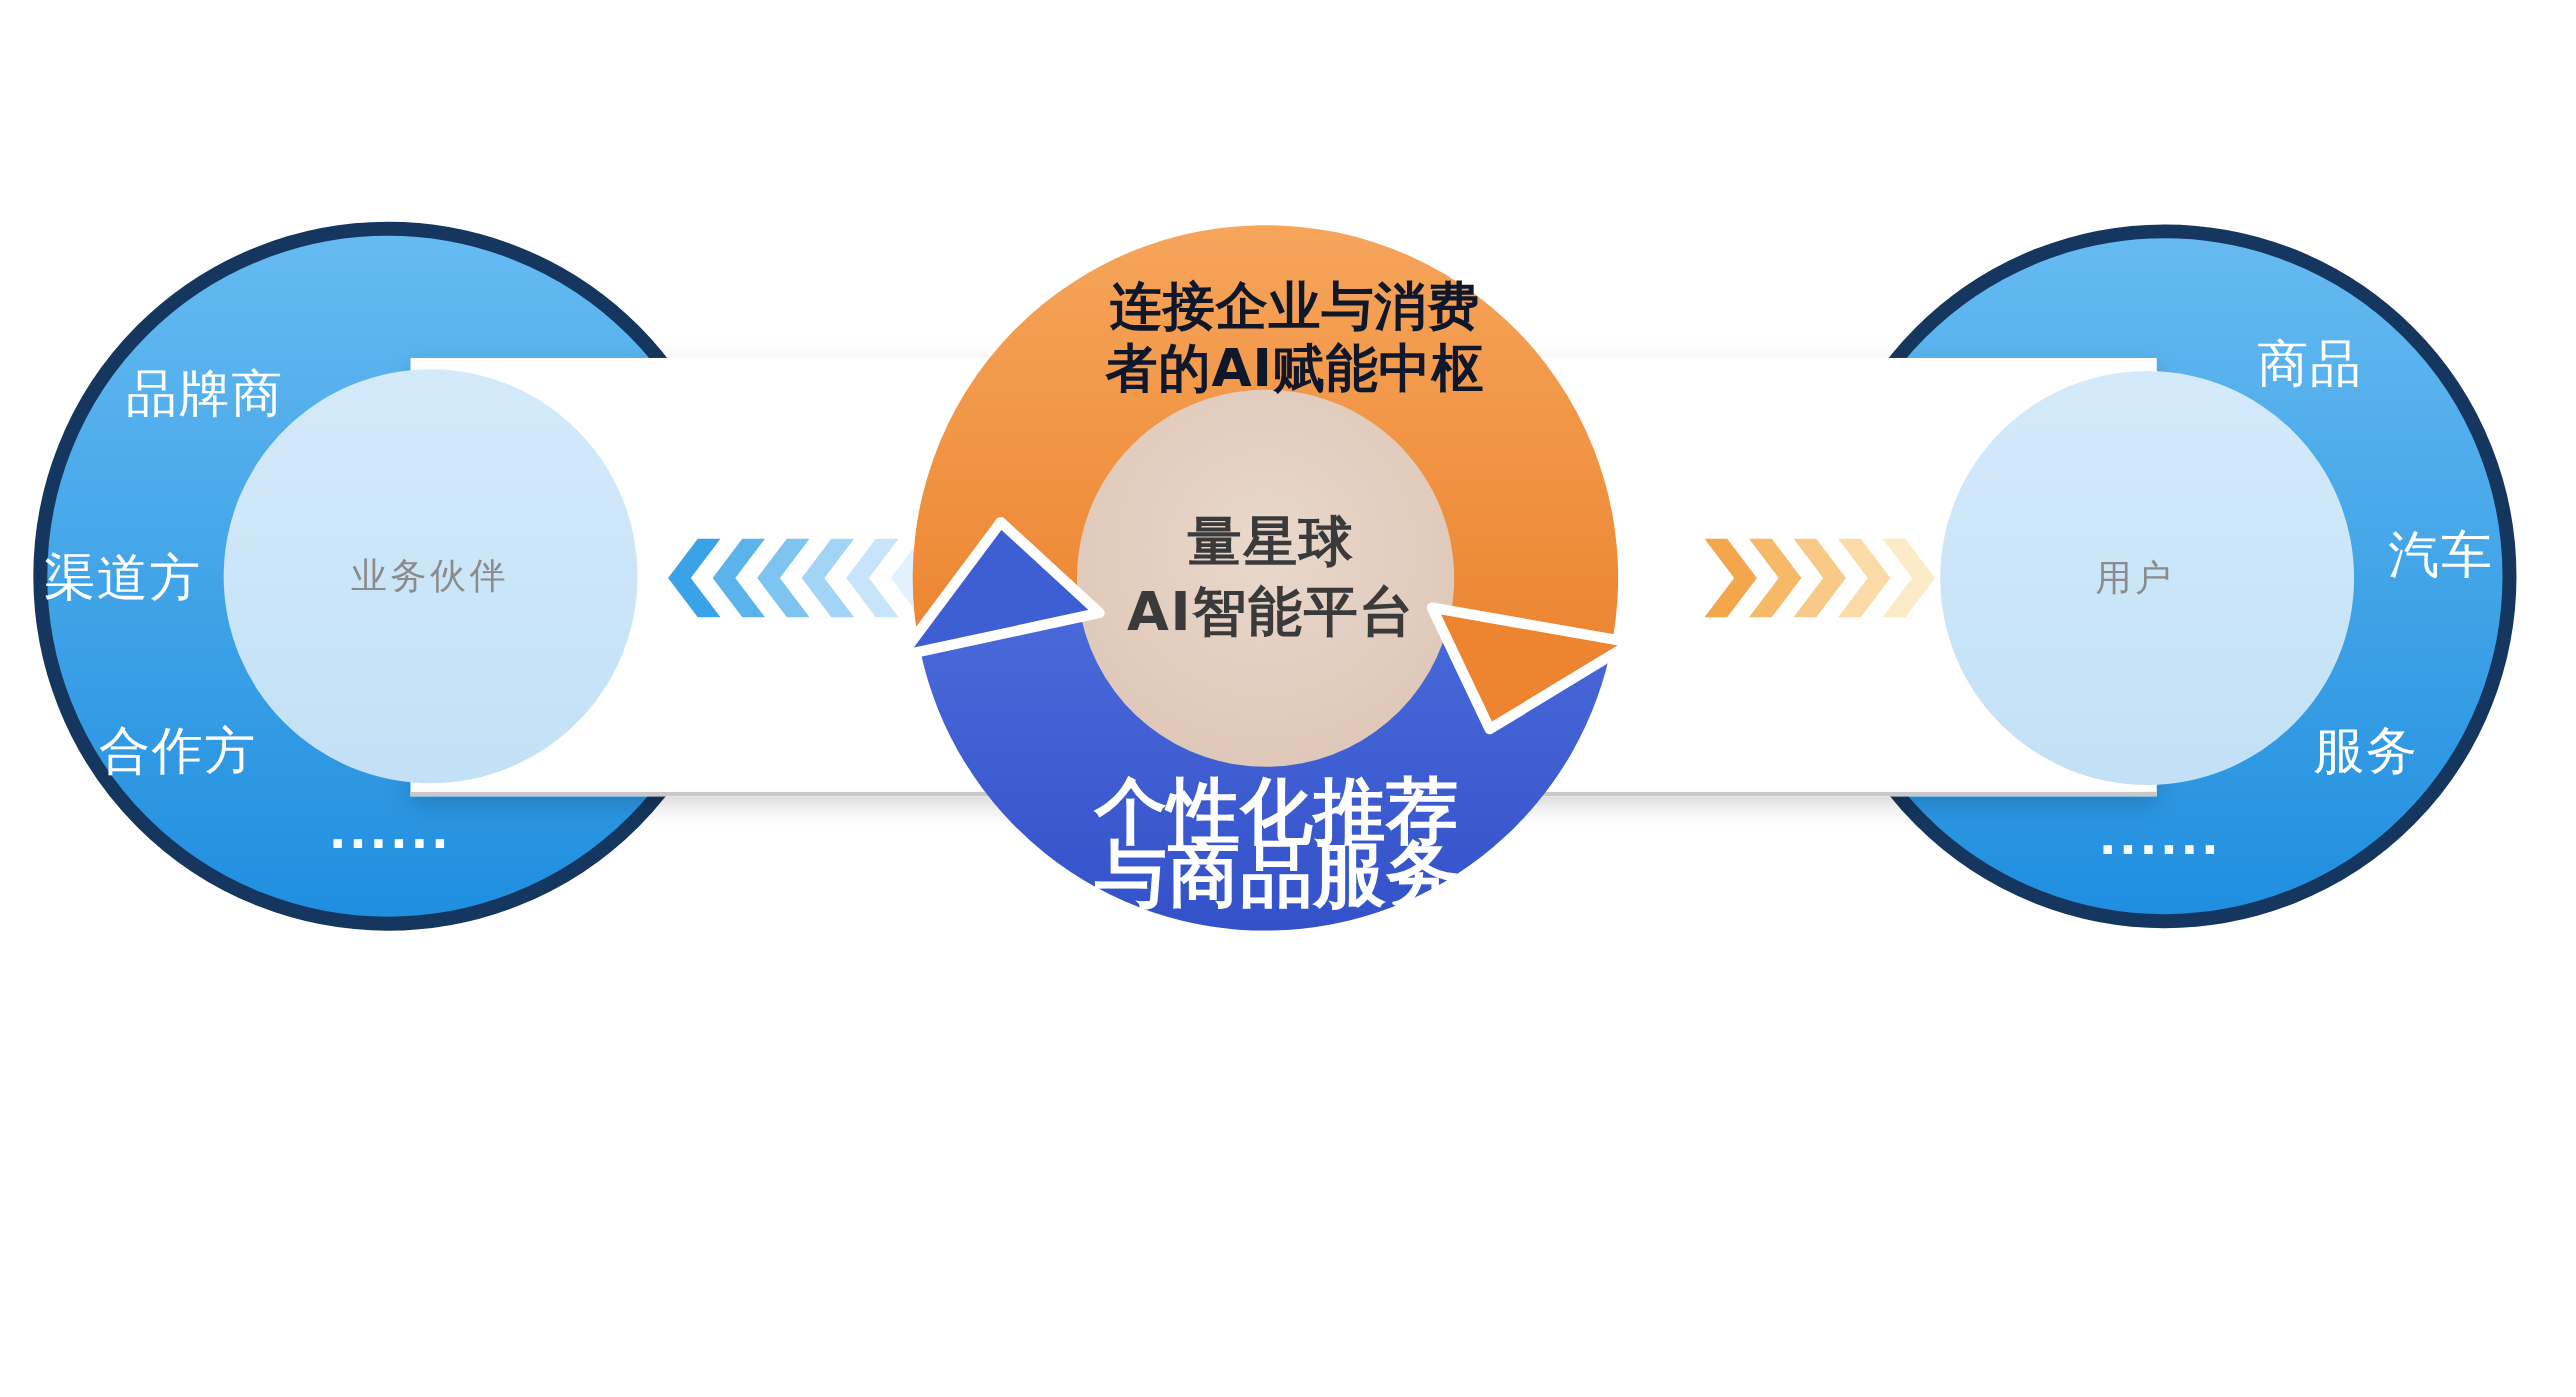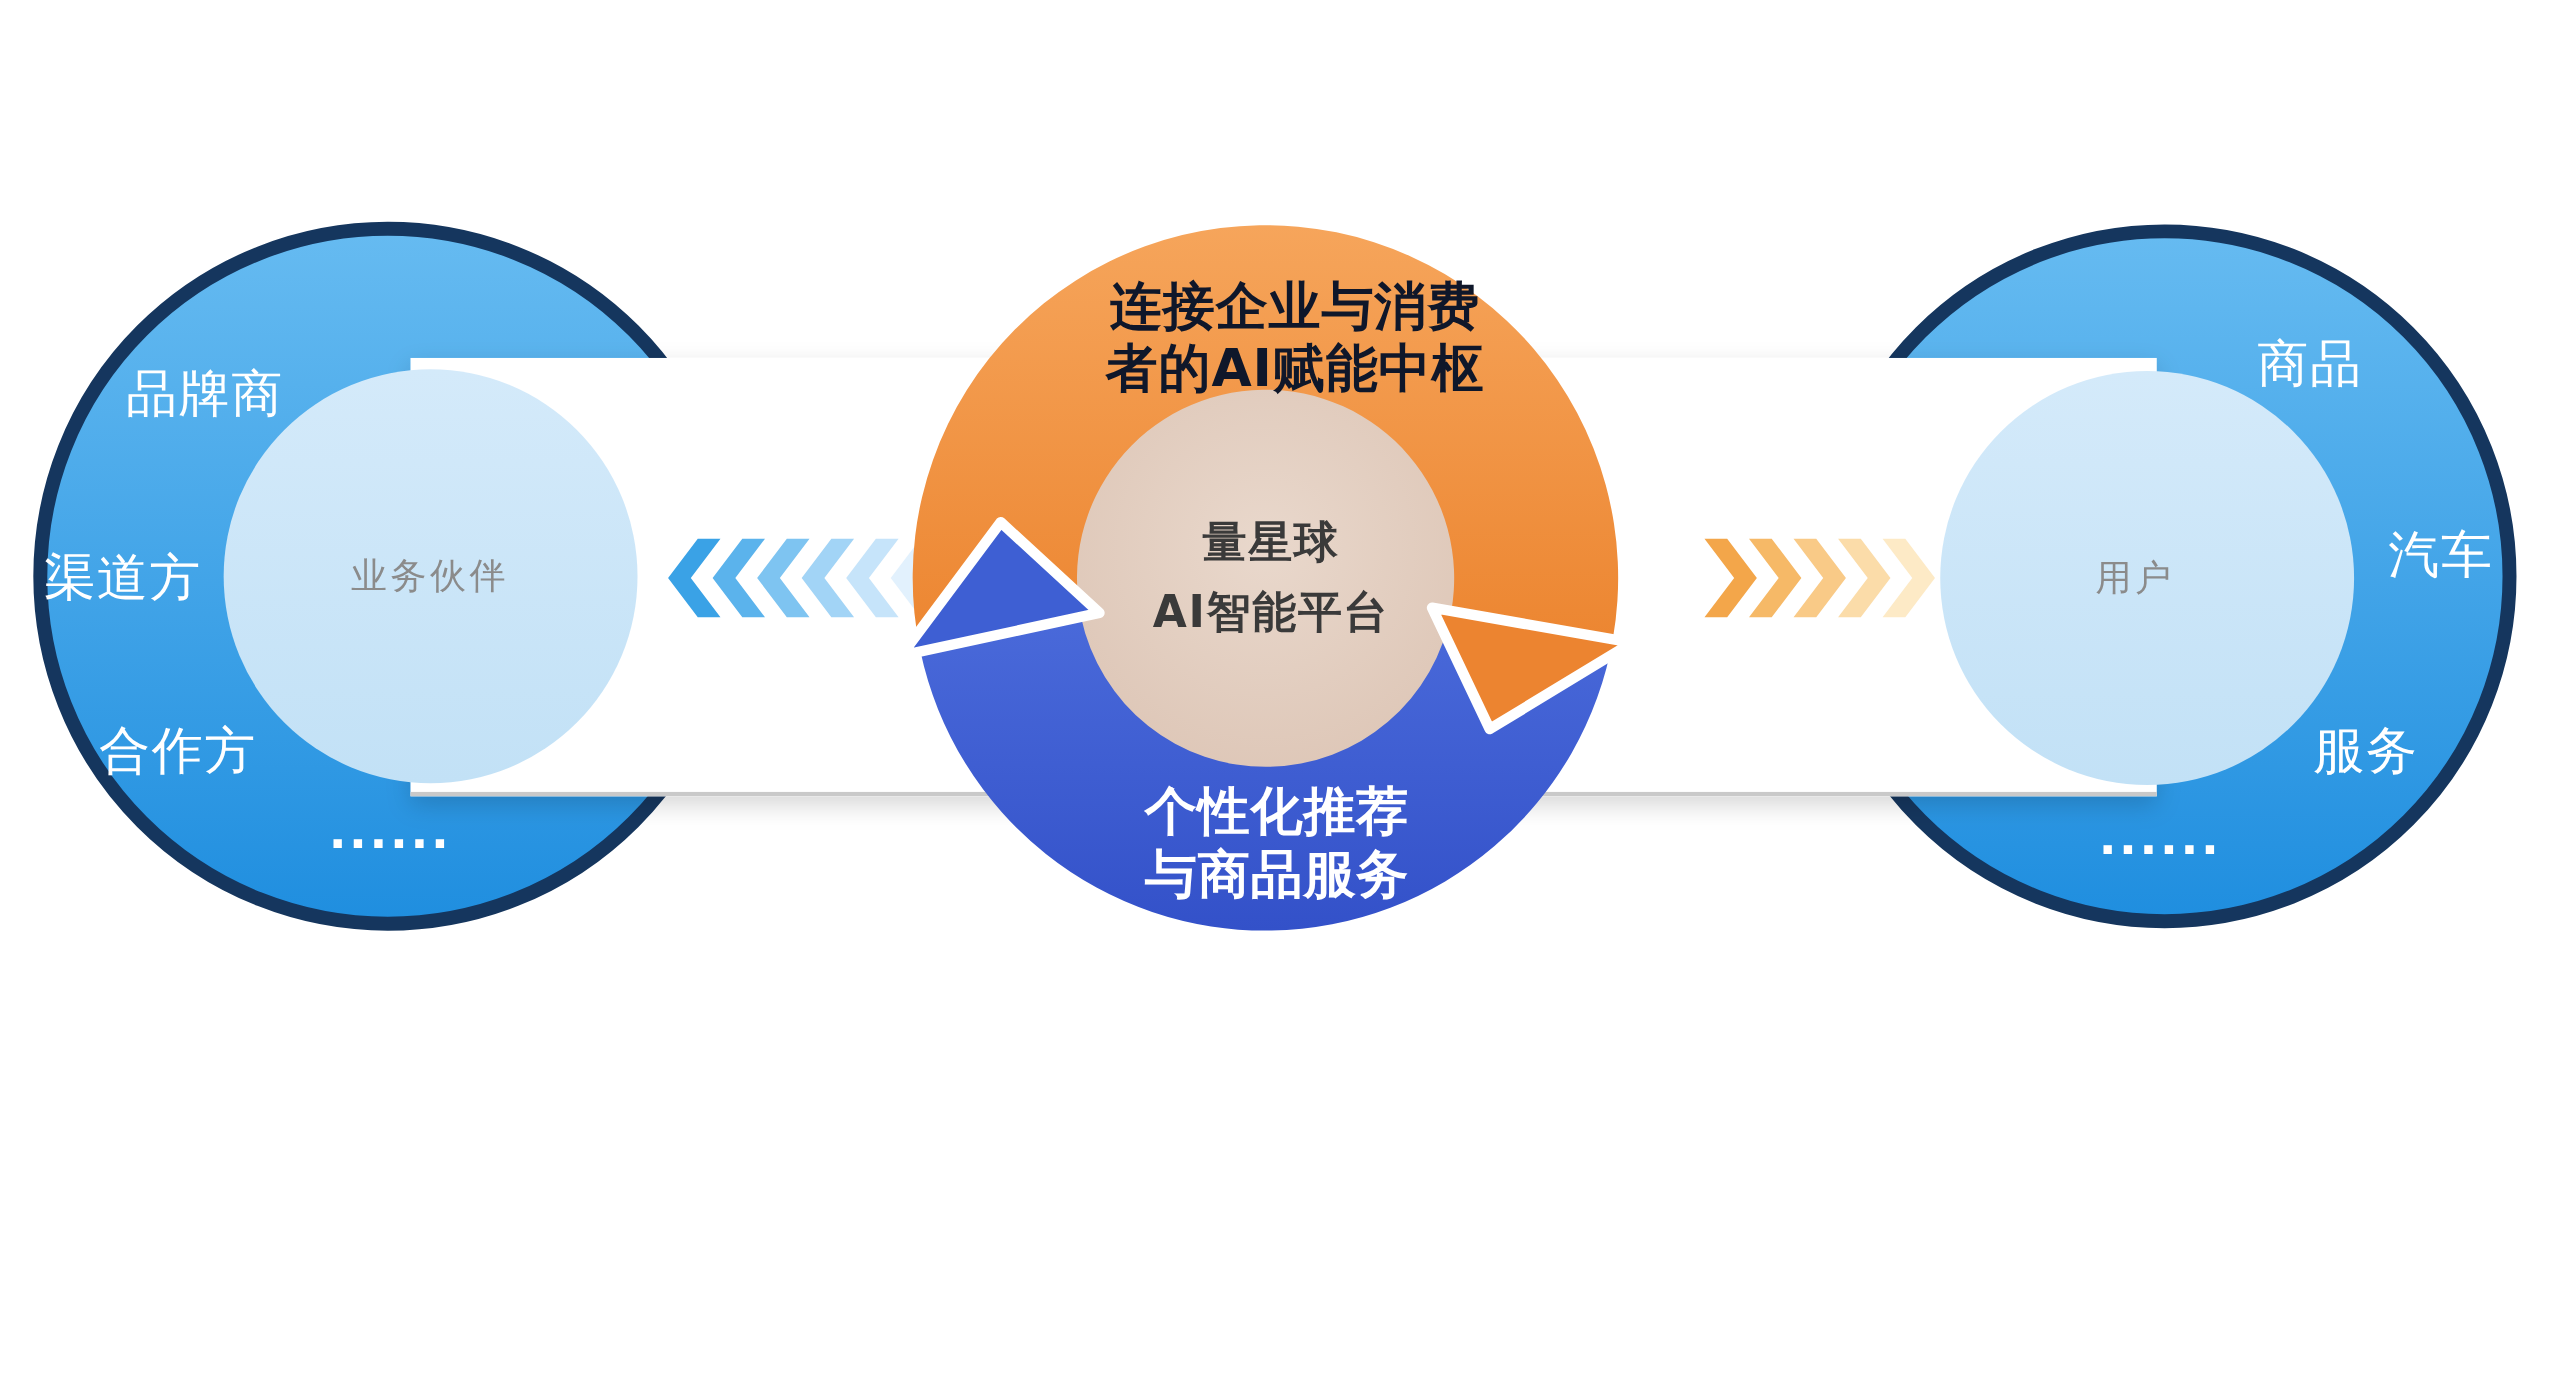--- a/index.html
+++ b/index.html
@@ -10,22 +10,22 @@
     background:#ffffff;
   }
   .stage svg { position:absolute; left:0; top:0; }
   .label {
     position:absolute; transform:translate(-50%,-50%);
     white-space:pre-line; text-align:center; pointer-events:none;
   }
   .lbl-white  { color:#ffffff; font-size:51px; font-weight:500; letter-spacing:1.7px; }
   .lbl-gray   { color:#8b8b8b; font-size:36px; font-weight:500; letter-spacing:3.5px; }
   .hub-top    { color:#0f172a; font-size:52px; font-weight:700; line-height:62px; letter-spacing:0.9px; }
-  .hub-bottom { color:#ffffff; font-size:52px; font-weight:700; line-height:63px; letter-spacing:0.9px; }
-  .hub-center { color:#3a3a3a; font-size:44px; font-weight:700; line-height:70px; letter-spacing:1.7px; }
+  .hub-bottom { color:#ffffff; font-size:72px; font-weight:700; line-height:63px; letter-spacing:0.9px; }
+  .hub-center { color:#3a3a3a; font-size:54px; font-weight:700; line-height:70px; letter-spacing:1.7px; }
   .dots       { color:#ffffff; font-size:47px; font-weight:700; letter-spacing:2.6px; }
 </style>
 </head>
 <body>
 
 <div class="stage">
 
   <svg width="2576" height="1397" viewBox="0 0 2950 1600">
     <defs>
       <linearGradient id="gBigCircle" x1="0" y1="0" x2="0" y2="1">

